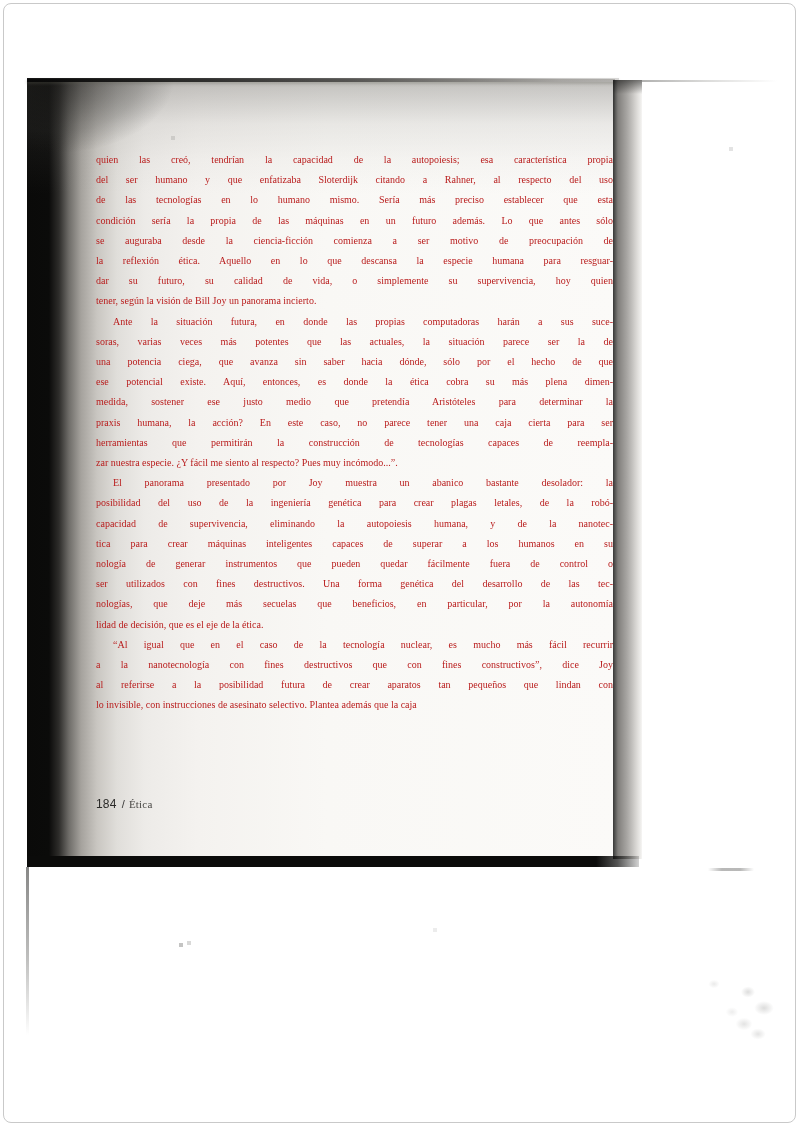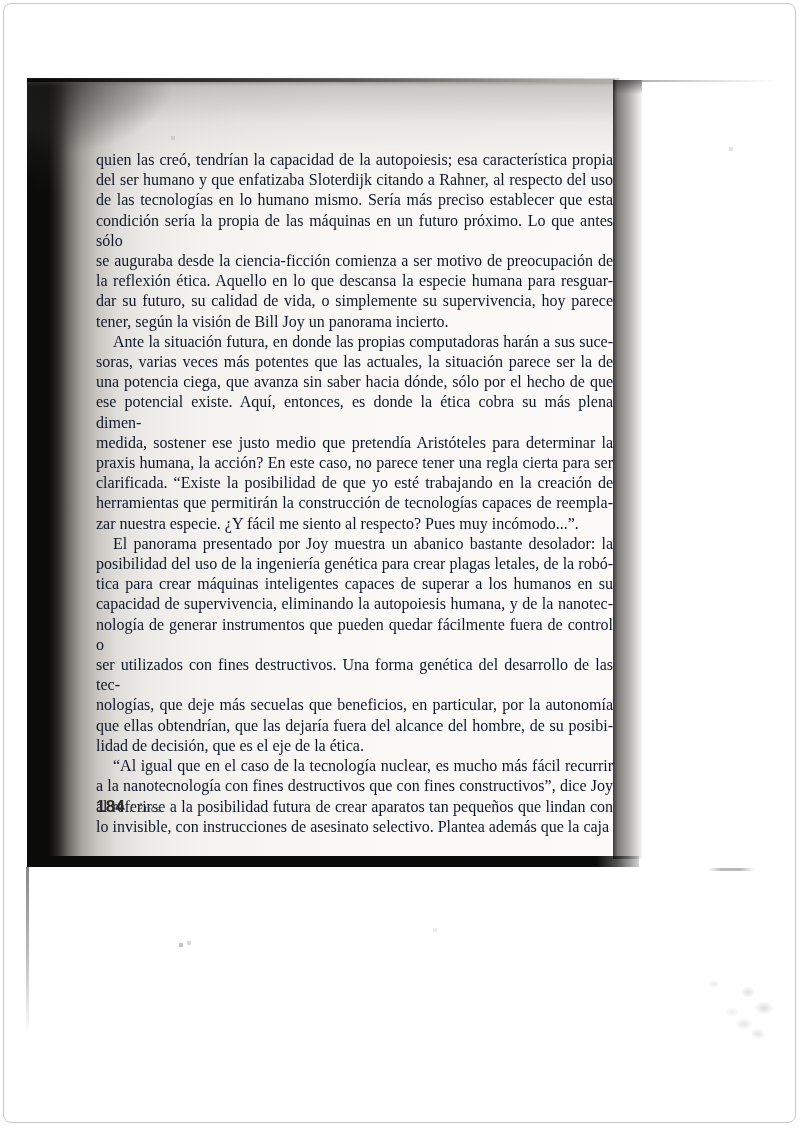--- a/index.html
+++ b/index.html
@@ -91,41 +91,41 @@
     width: 3px; height: 168px;
     background: linear-gradient(to bottom,
       rgba(105,105,104,0.8), rgba(140,140,138,0.55) 55%,
       rgba(185,185,183,0.3) 85%, transparent);
   }
   
   .text-block {
     position: absolute;
     left: 92px; top: 146px;
     width: 517px;
-    color: #0f172a;
-    font-size: 16px;
+    color: #b91c1c;
+    font-size: 10px;
     line-height: 20.2px;
     text-rendering: optimizeLegibility;
   }
   .text-block .line {
     text-align: justify;
     text-align-last: justify;
     white-space: normal;
   }
   .text-block .line.last { text-align-last: left; }
   .text-block .line.indent { text-indent: 17px; }
   .footer {
     position: absolute;
     left: 92px; top: 793px;
     font-family: "Liberation Sans", sans-serif;
     font-size: 11px;
     color: #2b2a28;
     letter-spacing: 0.2px;
   }
-  .footer .pnum { font-weight: bold; font-size: 17px; }
+  .footer .pnum { font-weight: normal; font-size: 12px; }
   .footer .psep { margin: 0 4px 0 5px; color: #3a3938; }
   .footer .psec { color: #4a4946; font-family: Liberation Serif, serif; }
   
   .dust {
     position: absolute; left: 0; top: 0;
     width: 2px; height: 2px; background: transparent;
     box-shadow:
       176px 940px 0 1px rgba(125,125,123,0.45),
       184px 938px 0 1px rgba(145,145,143,0.35),
       168px 133px 0 1px rgba(150,148,145,0.30),
@@ -156,42 +156,40 @@
   <div class="top-edge-extension"></div>
   <div class="right-edge"></div>
   <div class="bottom-edge"></div>
   <div class="bottom-edge-dash"></div>
   <div class="below-page-line"></div>
 
   <div class="text-block">
       <div class="line">quien las creó, tendrían la capacidad de la autopoiesis; esa característica propia</div>
       <div class="line">del ser humano y que enfatizaba Sloterdijk citando a Rahner, al respecto del uso</div>
       <div class="line">de las tecnologías en lo humano mismo. Sería más preciso establecer que esta</div>
-      <div class="line">condición sería la propia de las máquinas en un futuro próximo. Lo que antes sólo</div>
+      <div class="line">condición sería la propia de las máquinas en un futuro además. Lo que antes sólo</div>
       <div class="line">se auguraba desde la ciencia-ficción comienza a ser motivo de preocupación de</div>
       <div class="line">la reflexión ética. Aquello en lo que descansa la especie humana para resguar-</div>
-      <div class="line">dar su futuro, su calidad de vida, o simplemente su supervivencia, hoy parece</div>
+      <div class="line">dar su futuro, su calidad de vida, o simplemente su supervivencia, hoy quien</div>
       <div class="line last">tener, según la visión de Bill Joy un panorama incierto.</div>
       <div class="line indent">Ante la situación futura, en donde las propias computadoras harán a sus suce-</div>
       <div class="line">soras, varias veces más potentes que las actuales, la situación parece ser la de</div>
       <div class="line">una potencia ciega, que avanza sin saber hacia dónde, sólo por el hecho de que</div>
       <div class="line">ese potencial existe. Aquí, entonces, es donde la ética cobra su más plena dimen-</div>
       <div class="line">medida, sostener ese justo medio que pretendía Aristóteles para determinar la</div>
-      <div class="line">praxis humana, la acción? En este caso, no parece tener una regla cierta para ser</div>
-      <div class="line">clarificada. “Existe la posibilidad de que yo esté trabajando en la creación de</div>
+      <div class="line">praxis humana, la acción? En este caso, no parece tener una caja cierta para ser</div>
       <div class="line">herramientas que permitirán la construcción de tecnologías capaces de reempla-</div>
       <div class="line last">zar nuestra especie. ¿Y fácil me siento al respecto? Pues muy incómodo...”.</div>
       <div class="line indent">El panorama presentado por Joy muestra un abanico bastante desolador: la</div>
       <div class="line">posibilidad del uso de la ingeniería genética para crear plagas letales, de la robó-</div>
+      <div class="line">capacidad de supervivencia, eliminando la autopoiesis humana, y de la nanotec-</div>
       <div class="line">tica para crear máquinas inteligentes capaces de superar a los humanos en su</div>
-      <div class="line">capacidad de supervivencia, eliminando la autopoiesis humana, y de la nanotec-</div>
       <div class="line">nología de generar instrumentos que pueden quedar fácilmente fuera de control o</div>
       <div class="line">ser utilizados con fines destructivos. Una forma genética del desarrollo de las tec-</div>
       <div class="line">nologías, que deje más secuelas que beneficios, en particular, por la autonomía</div>
-      <div class="line">que ellas obtendrían, que las dejaría fuera del alcance del hombre, de su posibi-</div>
       <div class="line last">lidad de decisión, que es el eje de la ética.</div>
       <div class="line indent">“Al igual que en el caso de la tecnología nuclear, es mucho más fácil recurrir</div>
       <div class="line">a la nanotecnología con fines destructivos que con fines constructivos”, dice Joy</div>
       <div class="line">al referirse a la posibilidad futura de crear aparatos tan pequeños que lindan con</div>
       <div class="line last">lo invisible, con instrucciones de asesinato selectivo. Plantea además que la caja</div>
     </div>
 
   <div class="footer">
     <span class="pnum">184</span><span class="psep">/</span><span class="psec">Ética</span>
   </div>

